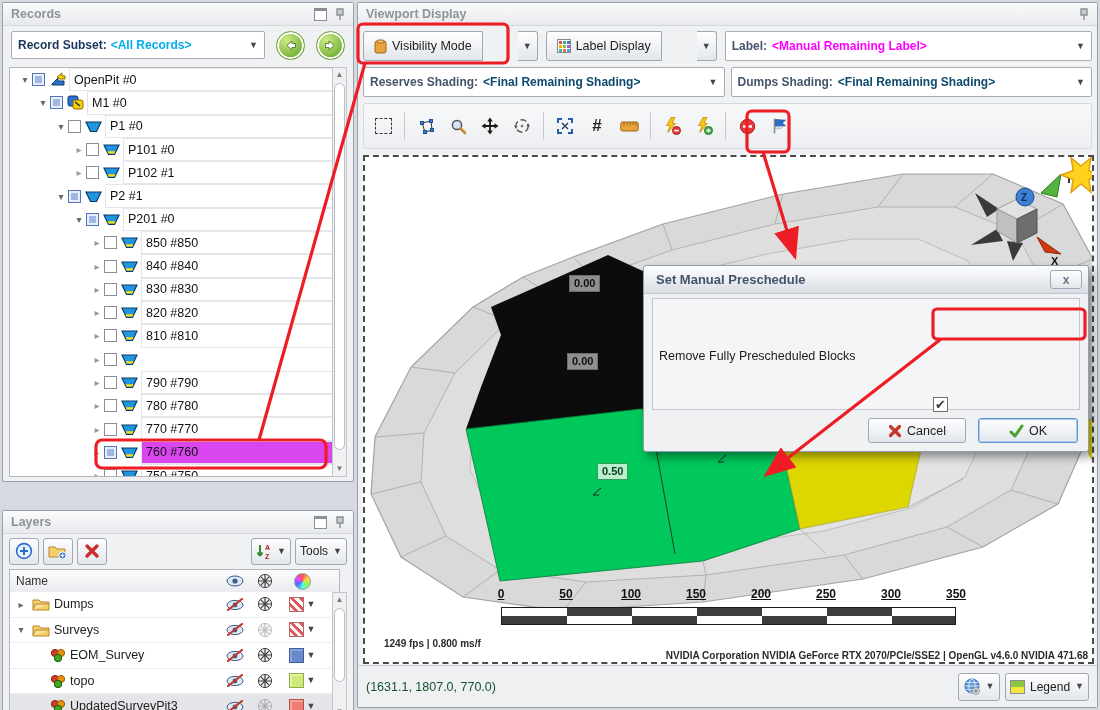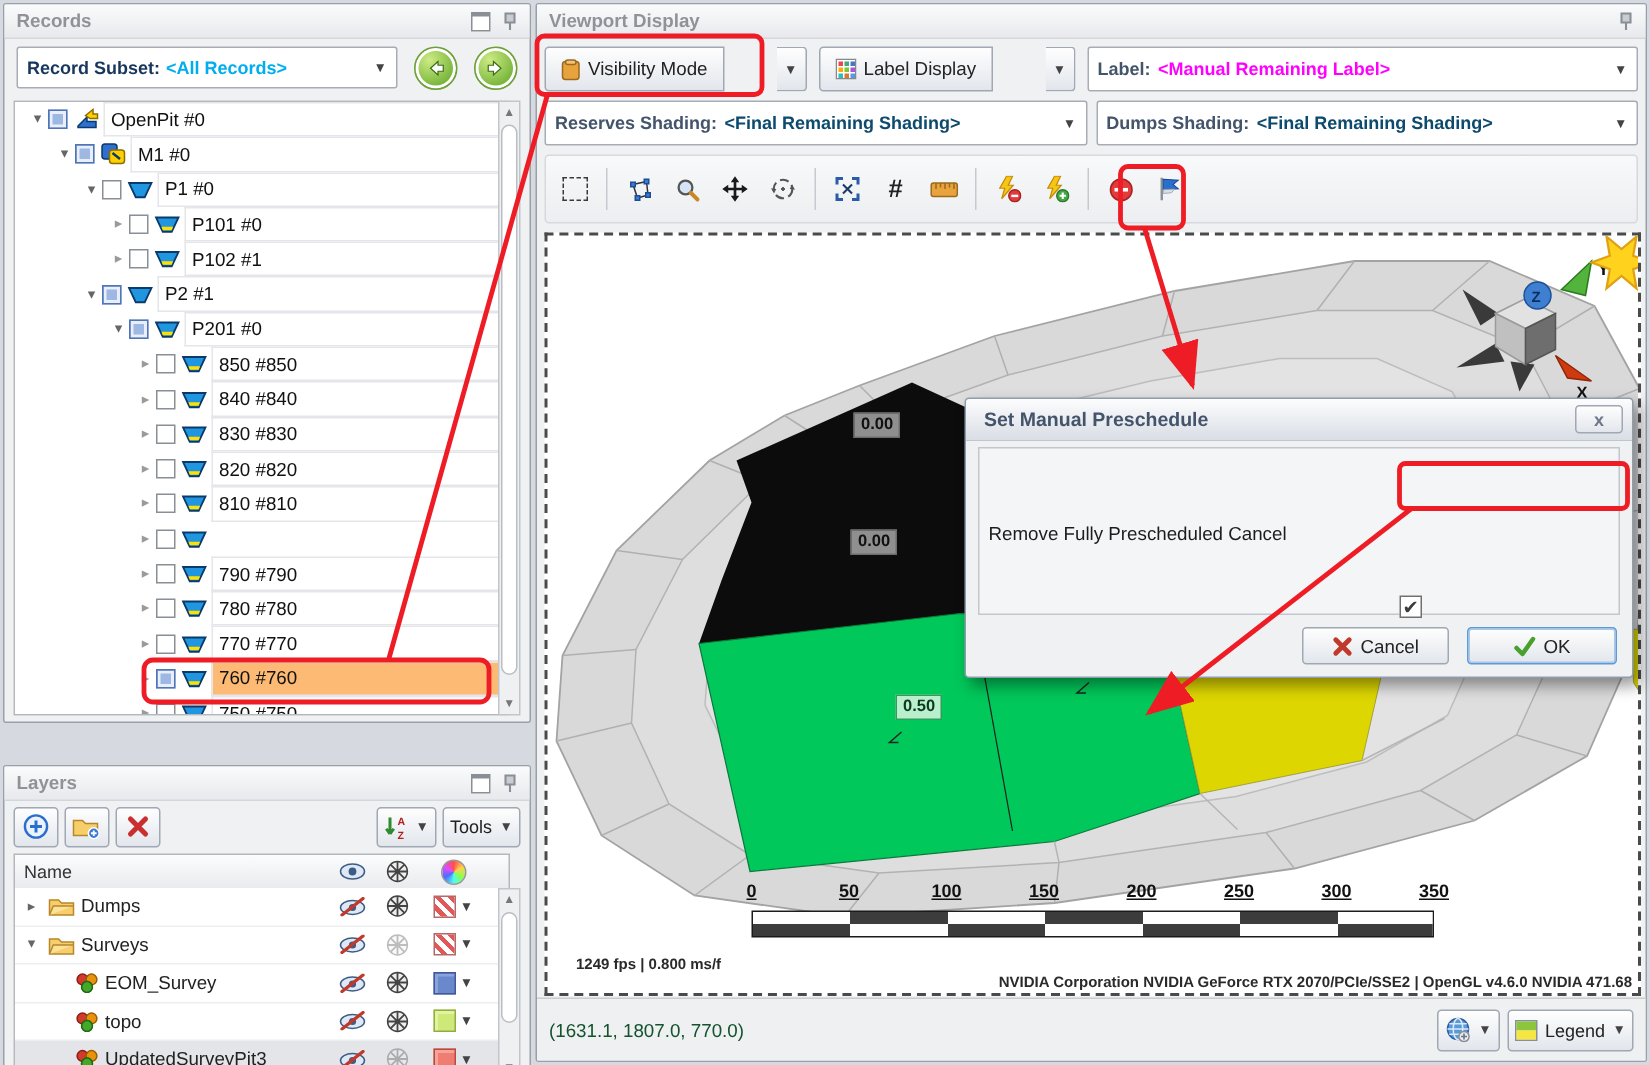--- a/index.html
+++ b/index.html
@@ -23,21 +23,21 @@
   #records{left:2px;top:2px;width:352px;height:480px;}
   .subset-row{position:absolute;left:8px;top:28px;right:8px;height:30px;display:flex;gap:11px;align-items:flex-start;}
   #subset-combo{flex:1;height:28px;color:#17365d;}
   #subset-combo .val{color:#00aeef;margin-left:4px;}
   .navbtn{width:27px;height:27px;border-radius:50%;flex:none;
     background:radial-gradient(circle at 35% 30%,#cdeB84,#76b43a 70%,#55921f);
     border:1px solid #6d9f3a;box-shadow:inset 0 0 0 2px #fff;display:flex;align-items:center;justify-content:center;}
   .tree-box{position:absolute;left:6px;top:64px;width:331px;height:410px;background:#fff;
     border:1px solid #b4b8be;overflow:hidden;box-sizing:border-box;}
   .trow{height:23.3px;display:flex;align-items:center;box-sizing:border-box;}
-  .trow.sel .tcell{background:#fdba74;}
+  .trow.sel .tcell{background:#d946ef;}
   .exp{width:14px;flex:none;font-size:10px;color:#666;text-align:center;}
   .exp.closed{color:#9a9a9a;}
   .cb{width:13px;height:13px;flex:none;border:1px solid #8a8f96;background:#fff;margin-right:4px;box-sizing:border-box;}
   .cb.on{border-color:#4f74b8;background:#9db9e3;box-shadow:inset 0 0 0 2px #e9eef8;}
   .ticon{width:20px;flex:none;}
   .tcell{flex:1;align-self:stretch;display:flex;align-items:center;border:1px solid #e4e6e9;border-width:1px 0 1px 1px;
     padding-left:4px;background:#fff;font-size:12.5px;color:#111;}
   .vscroll{position:absolute;top:64px;right:6px;width:15px;height:410px;background:#eef0f2;border:1px solid #c2c6cb;box-sizing:border-box;}
   .vscroll .arr{position:absolute;left:0;right:0;height:14px;text-align:center;font-size:8px;color:#777;line-height:14px;}
   .vscroll .arr.up{top:0;} .vscroll .arr.dn{bottom:0;}
@@ -861,21 +861,21 @@
 
   <div id="dlg">
     <div class="dtitle">
       <span>Set Manual Preschedule</span>
     </div>
     <div class="btn dclose">
         <span>x</span>
       </div>
     <div class="dbody">
       <div class="drow" style="top:50px;">
-        <span>Remove Fully Prescheduled Cancel</span>
+        <span>Remove Fully Prescheduled Blocks</span>
         <span class="dcheck" style="top:48px;">✔</span>
       </div>
     </div>
     <div class="btn dbtn" id="btn-cancel">
       <svg width="14" height="14">
           <path d="M2.5,2.5 L11.5,11.5 M11.5,2.5 L2.5,11.5" stroke="#c0392b" stroke-width="3.2" stroke-linecap="round"></path>
         </svg>
       <span>Cancel</span>
     </div>
     <div class="btn dbtn" id="btn-ok">

